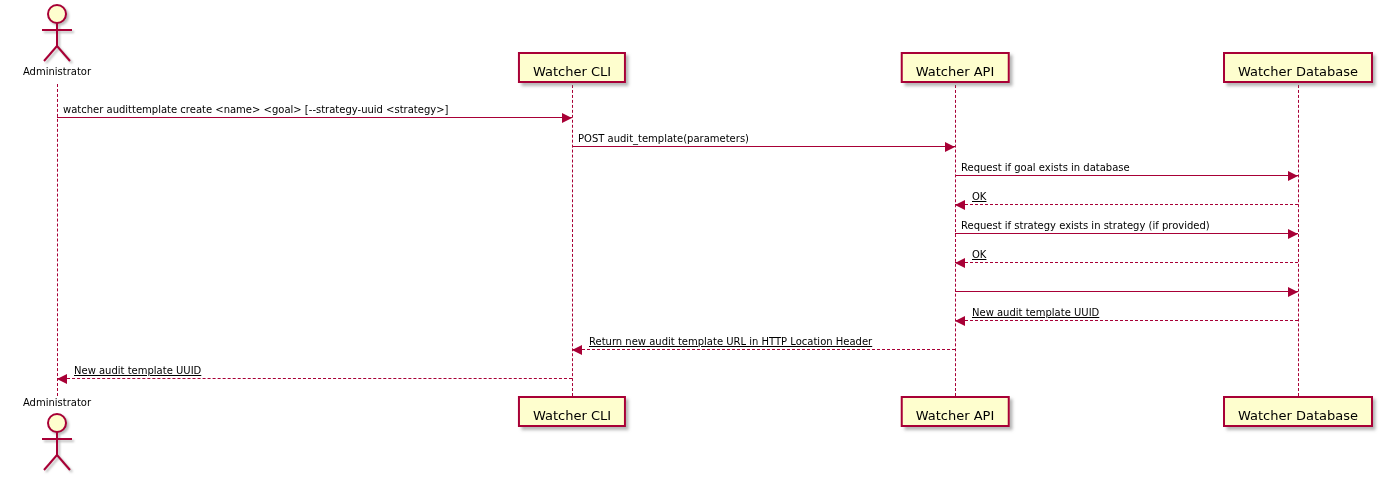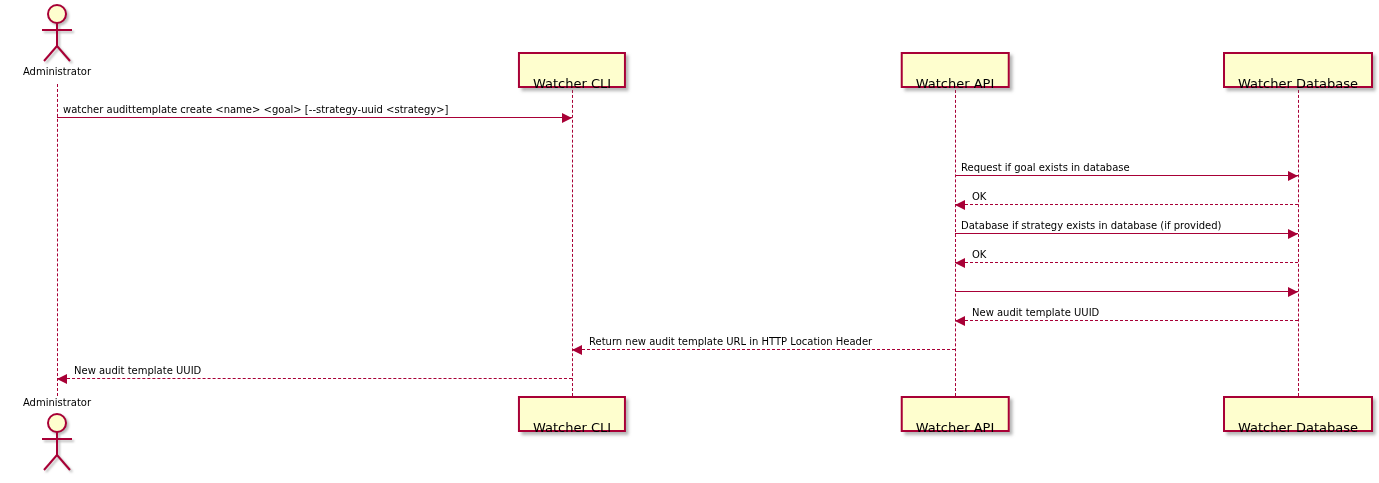--- a/index.html
+++ b/index.html
@@ -14,21 +14,21 @@
 
   
   .pbox{
     position:absolute;
     height:31px;
     background:var(--fill);
     border:2px solid var(--line);
     box-shadow:3px 3px 3px rgba(120,120,120,0.55);
     font-size:13px;
     line-height:27px;
-    padding:16px 13px;
+    padding:4px 13px;
     white-space:nowrap;
     transform:translateX(-50%);
   }
   .pbox-top{top:52px;}
   .pbox-bottom{top:396px;}
 
   
   .lifeline{
     position:absolute;
     width:0;
@@ -50,21 +50,21 @@
   .msg.solid .mline{border-top:1px solid var(--line);}
   .msg.dashed .mline{border-top:1px dashed var(--line);}
   .msg .mlabel{
     position:absolute;
     bottom:3px;
     font-size:10px;
     white-space:nowrap;
     color:var(--text);
   }
   .msg.right .mlabel{left:6px;}
-  .msg.left .mlabel{left:17px;}
+  .msg.left .mlabel{left:17px;text-decoration:underline;}
   .arrowhead{position:absolute;width:0;height:0;bottom:-5px;}
   .msg.right .arrowhead{
     right:0;
     border-top:5px solid transparent;
     border-bottom:5px solid transparent;
     border-left:10px solid var(--line);
   }
   .msg.left .arrowhead{
     left:0;
     border-top:5px solid transparent;
@@ -108,35 +108,40 @@
   <div class="pbox pbox-bottom" style="left:572px;">Watcher CLI</div>
   <div class="pbox pbox-bottom" style="left:955px;">Watcher API</div>
   <div class="pbox pbox-bottom" style="left:1298px;">Watcher Database</div>
 
   <div class="msg solid right" style="left:57px;top:100px;width:515px;">
     <span class="mlabel">watcher audittemplate create &lt;name&gt; &lt;goal&gt; [--strategy-uuid &lt;strategy&gt;]</span>
     <span class="mline"></span>
     <span class="arrowhead"></span>
   </div>
 
+  <div class="msg solid right" style="left:572px;top:129px;width:383px;">
+    <span class="mlabel">POST audit_template(parameters)</span>
+    <span class="mline"></span>
+    <span class="arrowhead"></span>
+  </div>
 
   <div class="msg solid right" style="left:955px;top:158px;width:343px;text-align:center;">
     <span class="mlabel">Request if goal exists in database</span>
     <span class="mline"></span>
     <span class="arrowhead"></span>
   </div>
 
   <div class="msg dashed left" style="left:955px;top:187px;width:343px;">
     <span class="mlabel">OK</span>
     <span class="mline"></span>
     <span class="arrowhead"></span>
   </div>
 
   <div class="msg solid right" style="left:955px;top:216px;width:343px;">
-    <span class="mlabel">Database if strategy exists in database (if provided)</span>
+    <span class="mlabel">Request if strategy exists in strategy (if provided)</span>
     <span class="mline"></span>
     <span class="arrowhead"></span>
   </div>
 
   <div class="msg dashed left" style="left:955px;top:245px;width:343px;">
     <span class="mlabel">OK</span>
     <span class="mline"></span>
     <span class="arrowhead"></span>
   </div>
 

